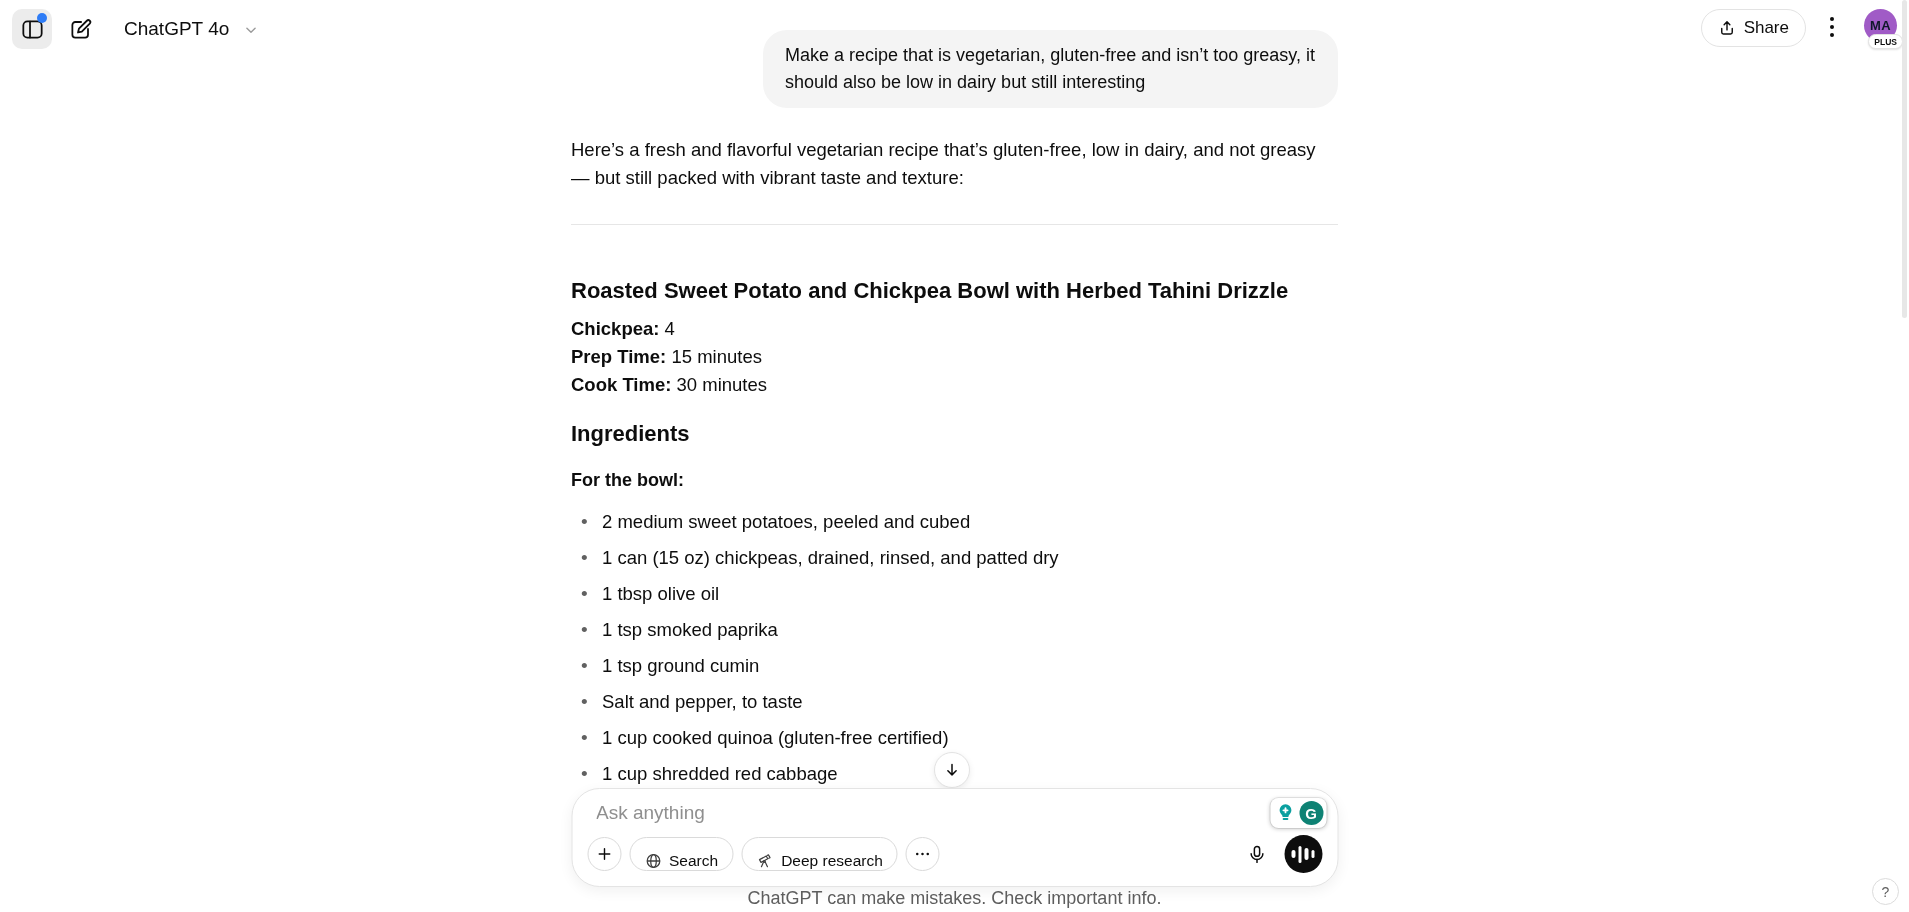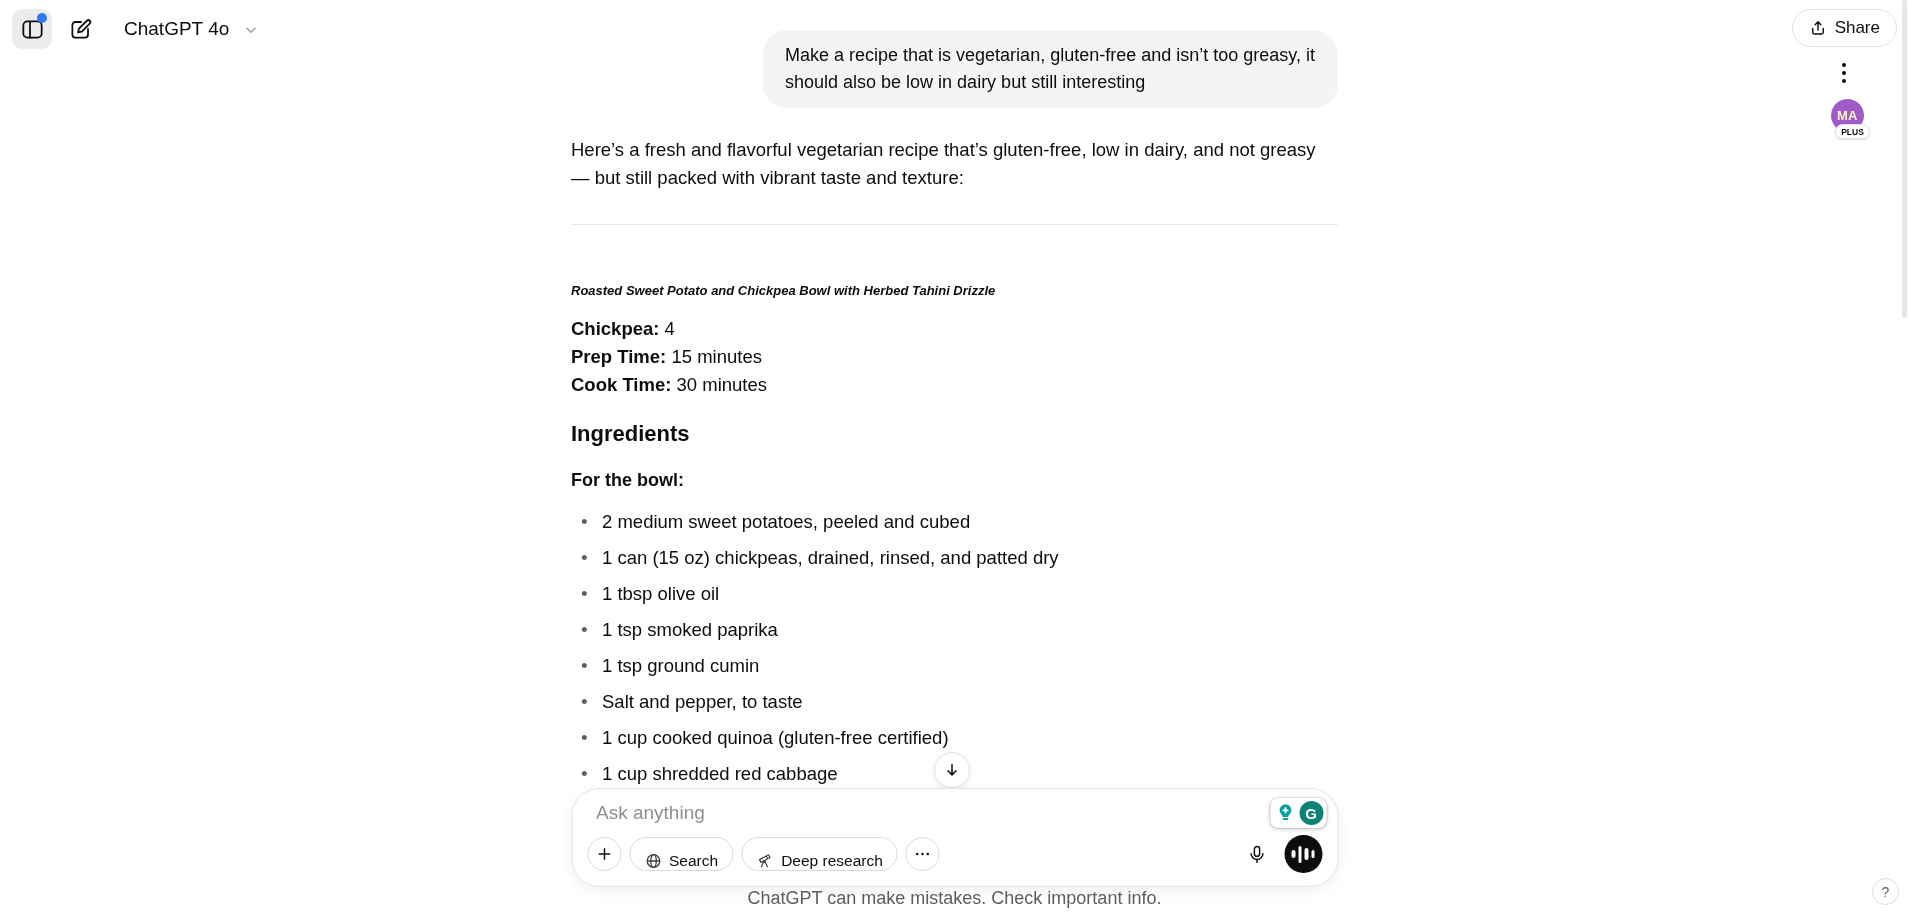--- a/index.html
+++ b/index.html
@@ -13,42 +13,42 @@
   
   .topbar-left { position:absolute; top:9px; left:12px; display:flex; align-items:center; gap:8px; z-index:30; }
   .icon-btn { width:40px; height:40px; border:none; background:transparent; border-radius:10px;
               display:flex; align-items:center; justify-content:center; cursor:pointer; position:relative; }
   .icon-btn.shaded { background:#ececec; }
   .notif-dot { position:absolute; top:4px; right:5px; width:10px; height:10px; border-radius:50%; background:#2e7cf6; }
   .model-select { display:flex; align-items:center; gap:15px; margin-left:8px; background:transparent; border:none;
                   font-family:inherit; font-size:19px; font-weight:500; color:#0d0d0d; cursor:pointer; padding:6px 8px; border-radius:8px; }
   .model-select .chev { color:#9b9b9b; margin-top:2px; }
 
-  .topbar-right { position:absolute; top:9px; right:12px; display:flex; align-items:center; gap:8px; z-index:30;flex-direction:column; }
+  .topbar-right { position:absolute; top:9px; right:12px; display:flex; gap:8px; z-index:30; }
   .share-btn { display:flex; align-items:center; gap:8px; height:38px; padding:0 16px; background:#fff;
                border:1px solid #e3e3e3; border-radius:19px; font-family:inherit; font-size:17px; font-weight:500;
                color:#0d0d0d; cursor:pointer; }
   .kebab-btn { width:36px; height:36px; background:transparent; border:none; border-radius:50%;
                display:flex; flex-direction:column; align-items:center; justify-content:center; gap:4px; cursor:pointer; }
   .kebab-btn i { width:4px; height:4px; border-radius:50%; background:#0d0d0d; }
   .avatar-wrap { position:relative; width:33px; height:33px; margin-left:6px; cursor:pointer; }
-  .avatar { width:33px; height:33px; border-radius:50%; background:#a05bc6; color:#fef9c3; font-size:13px; font-weight:bold;
+  .avatar { width:33px; height:33px; border-radius:50%; background:#a05bc6; color:#0f172a; font-size:13px; font-weight:bold;
             display:flex; align-items:center; justify-content:center; letter-spacing:.3px; }
   .plan-badge { position:absolute; bottom:-7px; right:-6px; background:#fff; border:1px solid #e2e2e2; border-radius:8px;
                 font-size:8.5px; font-weight:bold; color:#0d0d0d; padding:1.5px 5px; box-shadow:0 1px 2px rgba(0,0,0,.12); }
 
   
   .chat-area { position:absolute; inset:0; overflow:hidden; }
   .chat-col { width:767px; margin:0 auto; padding-top:30px; font-size:18.5px; line-height:28px; }
   .user-row { display:flex; justify-content:flex-end; }
   .user-bubble { background:#f4f4f4; border-radius:24px; padding:12px 22px; max-width:575px;
                  font-size:18px; line-height:27px; color:#0d0d0d; }
   .assistant-msg { margin-top:28px; }
   .divider { border:none; border-top:1px solid #e6e6e6; margin:32px 0 52px 0; }
-  .recipe-title { font-weight:bold; font-size:13px;font-style:italic; }
+  .recipe-title { font-weight:bold; font-size:22px; }
   .meta-block { margin-top:10px; }
   .meta-line { font-size:18.5px; line-height:28px; }
   .meta-line b { font-weight:bold; }
   .ingredients-heading { font-size:22px; font-weight:bold; margin-top:20px; line-height:30px; }
   .sub-heading { font-weight:bold; margin-top:17px; font-size:18px; }
   .ing-list { list-style:none; margin-top:14px; }
   .ing-list li { position:relative; padding-left:31px; margin-bottom:9px; line-height:27px; font-size:18.5px; }
   .ing-list li::before { content:"•"; position:absolute; left:10px; top:0; color:#616161; font-size:19px; }
 
   

